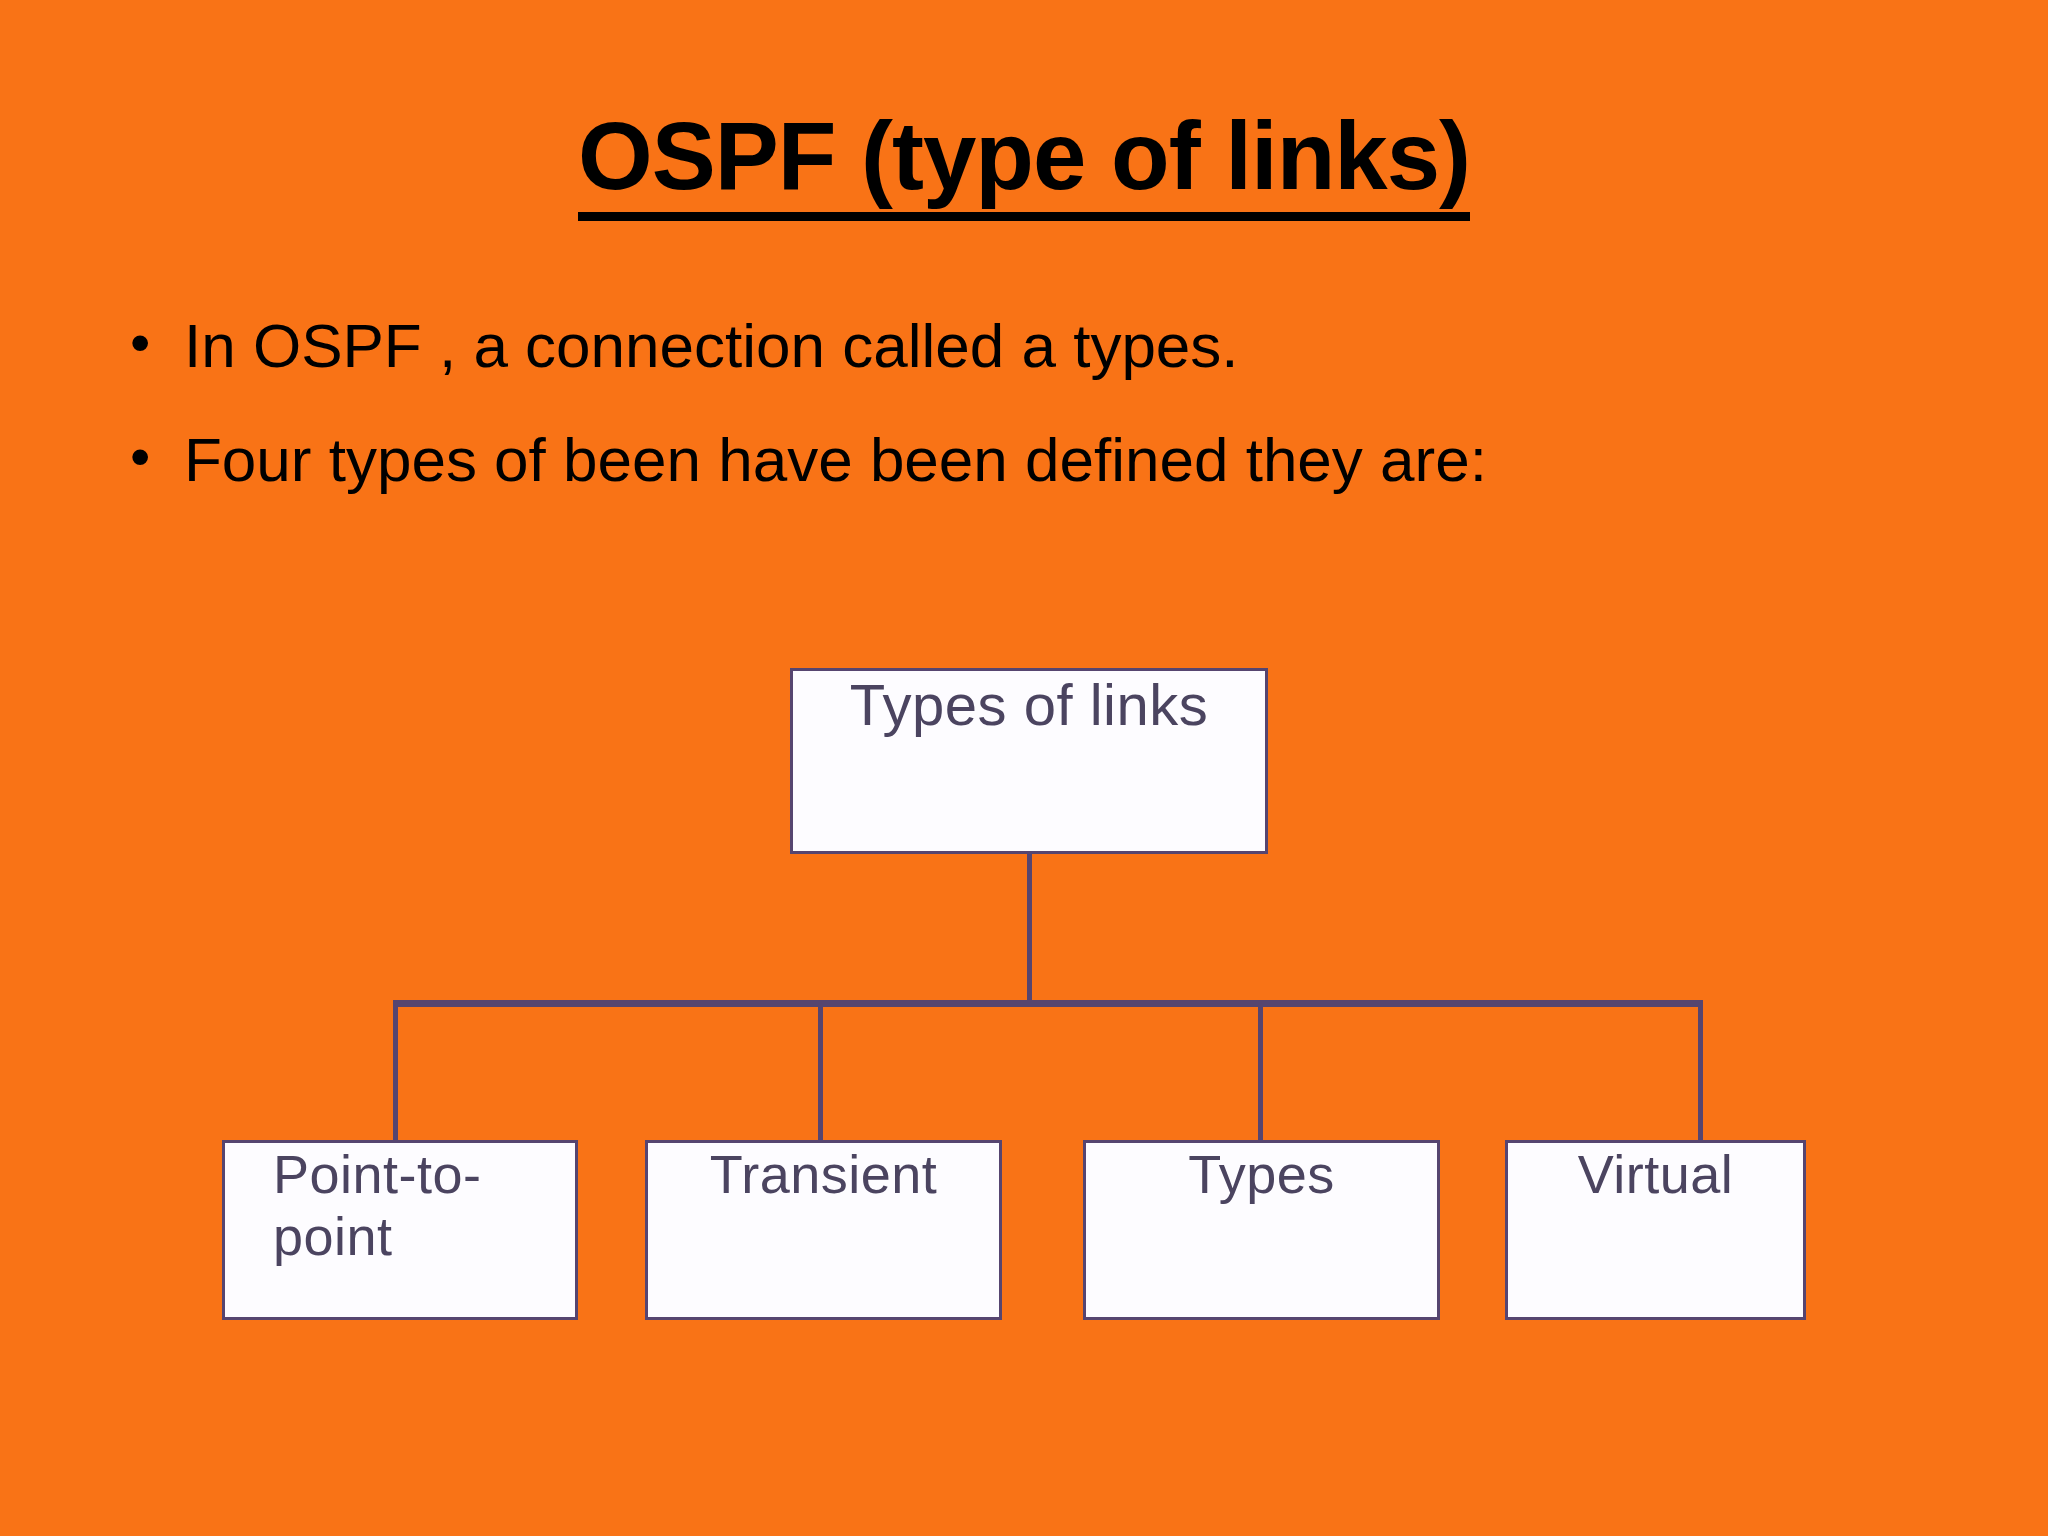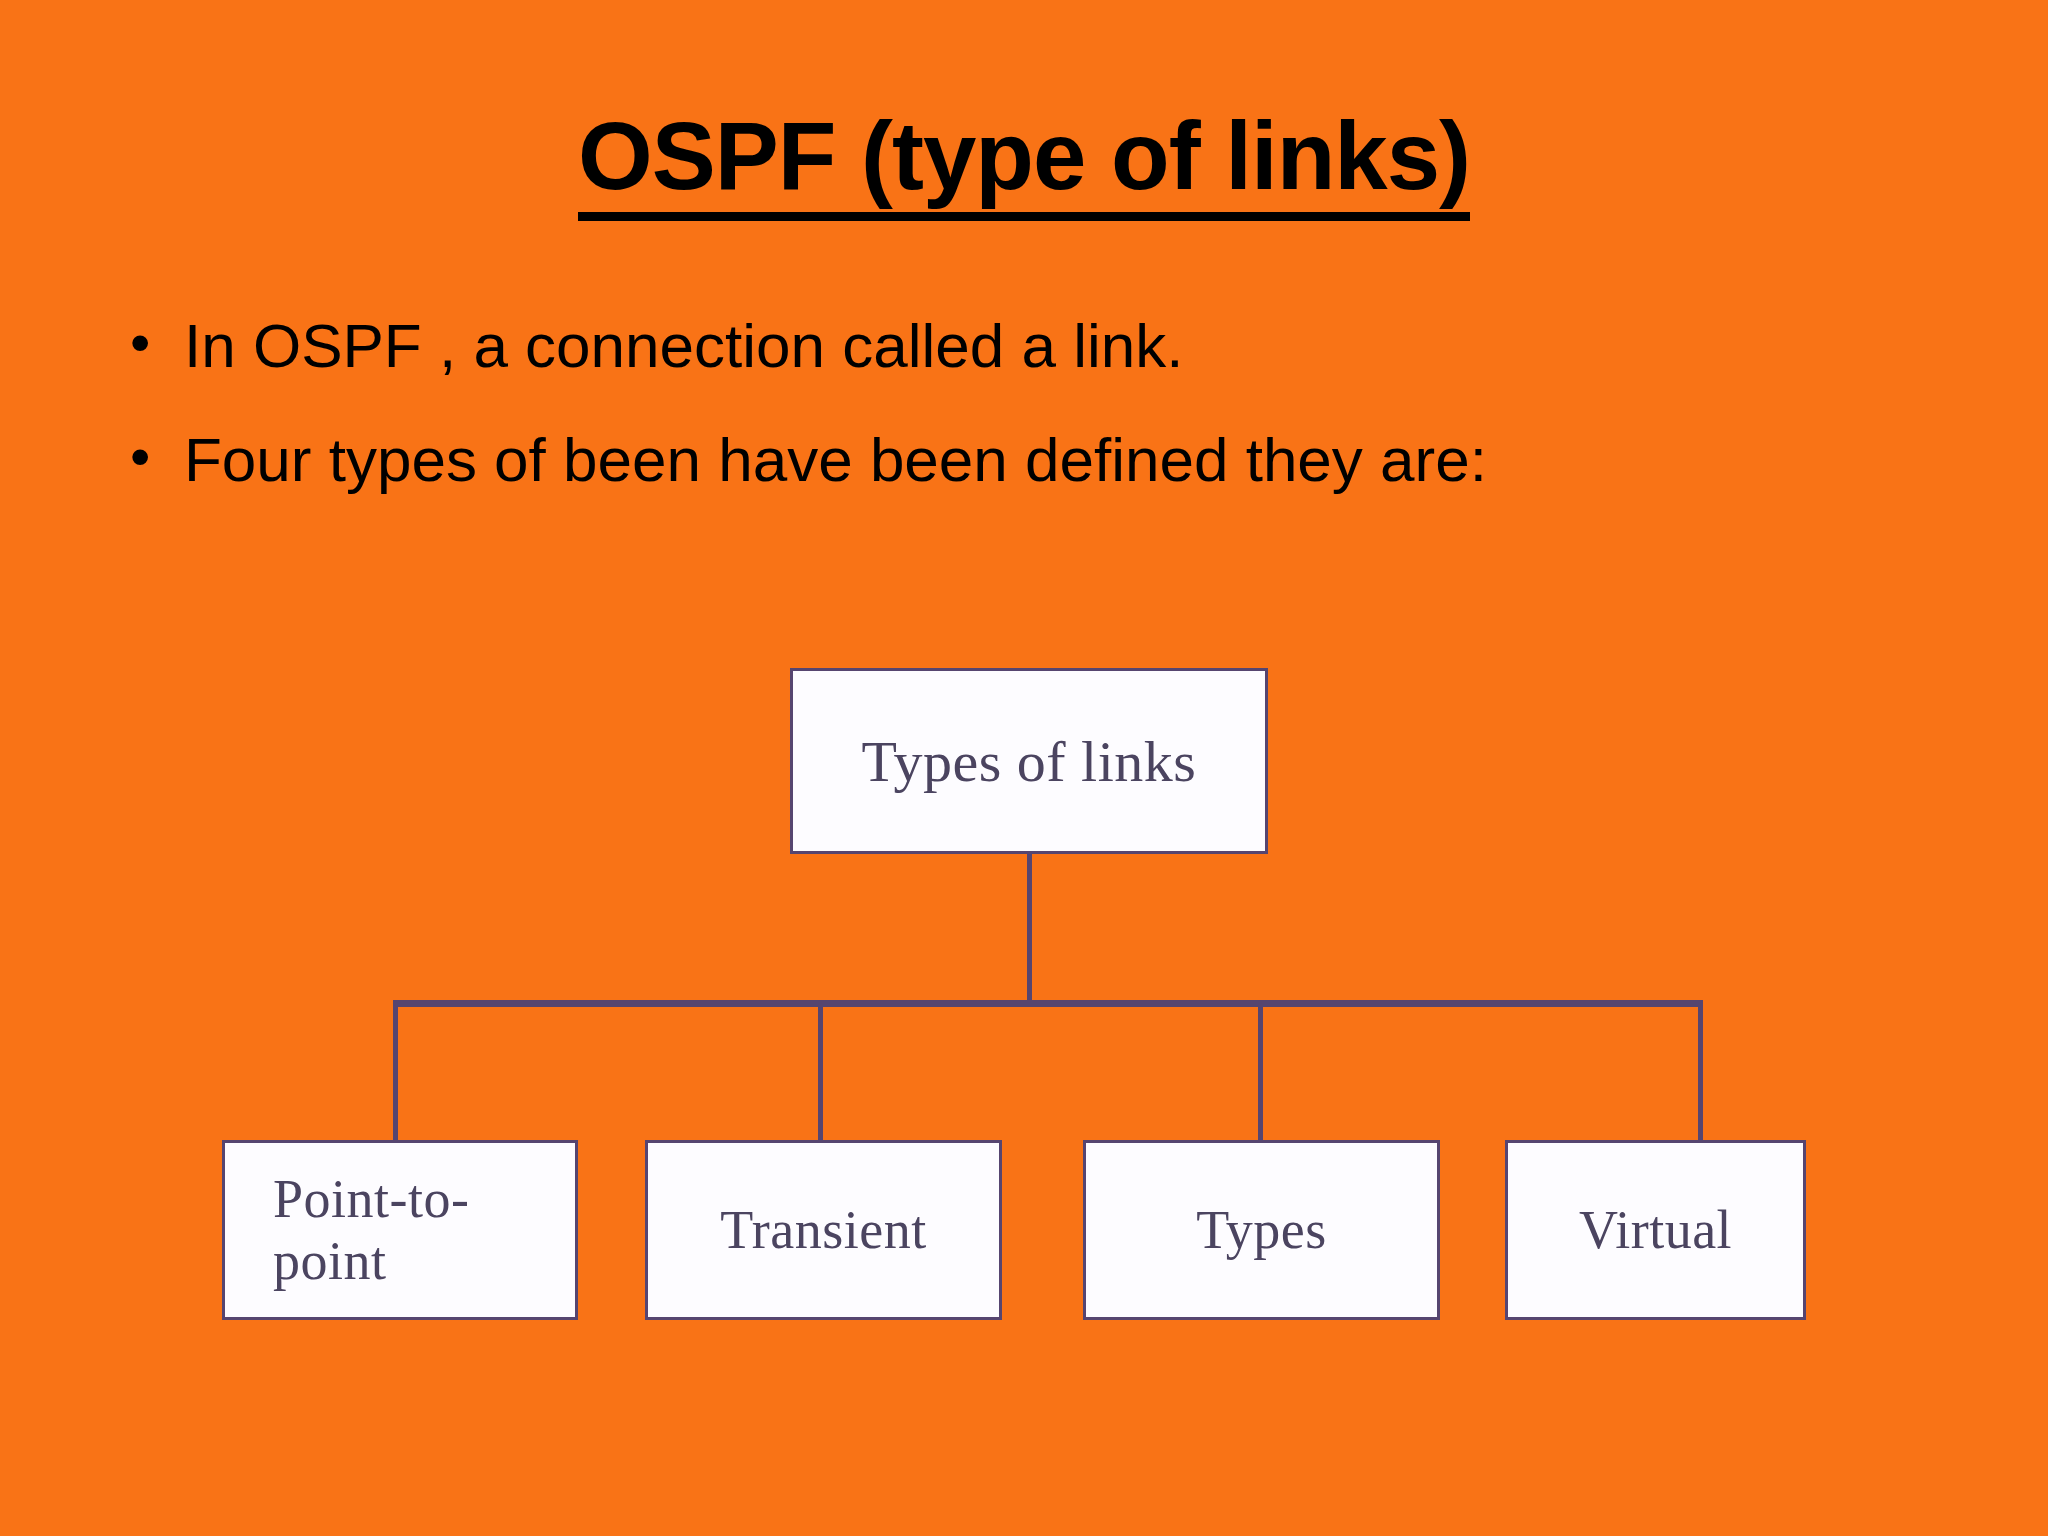--- a/index.html
+++ b/index.html
@@ -76,23 +76,22 @@
     width: 2048px;
     height: 760px;
   }
 
   .node {
     position: absolute;
     box-sizing: border-box;
     background: #fdfcff;
     border: 3px solid #564570;
     display: flex;
-    align-items: center;
     justify-content: center;
-    font-family: Liberation Serif, serif;
+    font-family: Liberation Sans, sans-serif;
     font-size: 54px;
     color: #4b4460;
     letter-spacing: 0.5px;
   }
   .node::after {
     content: "";
     position: absolute;
     left: 12px;
     top: 12px;
     width: 100%;
@@ -147,21 +146,21 @@
 <div id="slide">
 
   <div class="slide-title">
     <span class="u">OSPF (type of links)</span>
   </div>
 
   <div class="bullets">
 
     <div class="bullet-row">
       <span class="bullet-dot">•</span>
-      <span class="bullet-text">In OSPF , a connection called a link.</span>
+      <span class="bullet-text">In OSPF , a connection called a types.</span>
     </div>
 
     <div class="bullet-row">
       <span class="bullet-dot">•</span>
       <span class="bullet-text">Four types of been have been defined they are:</span>
     </div>
 
   </div>
 
   <div class="diagram">

